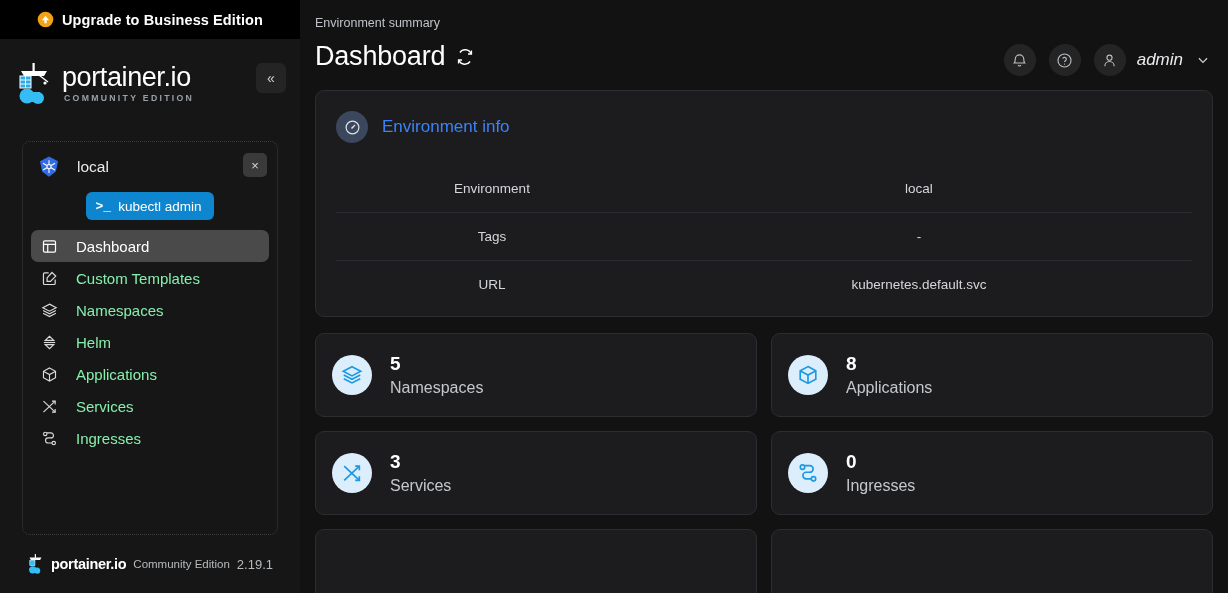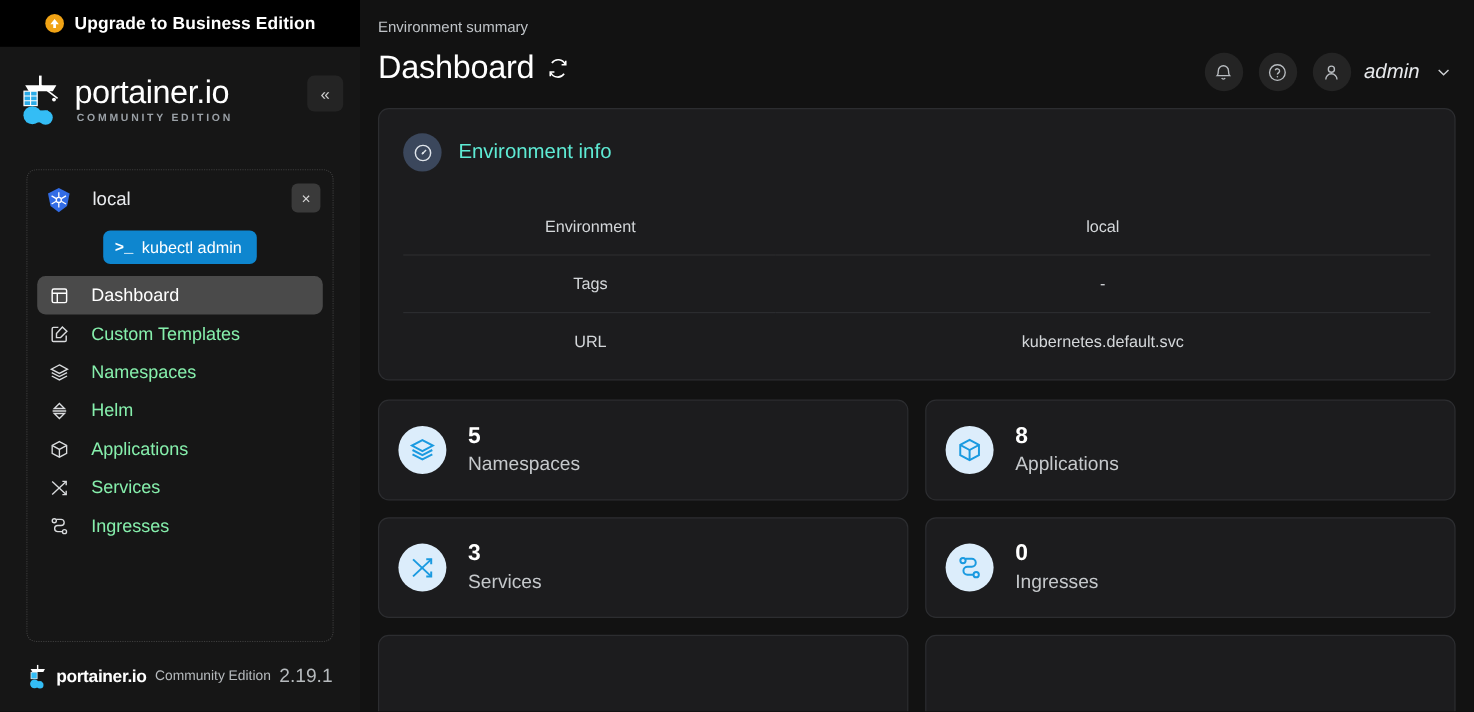--- a/index.html
+++ b/index.html
@@ -88,21 +88,21 @@
   .nav-ico { width: 17px; height: 17px; flex: 0 0 17px; display: block; }
 
   .footer {
     height: 58px; flex: 0 0 58px;
     display: flex; align-items: center; justify-content: center; gap: 7px;
     background: #161616;
   }
   .footer .f-logo { width: 17px; height: 22px; }
   .footer .f-name { color: #ffffff; font-size: 14.5px; font-weight: 700; letter-spacing: -0.3px; }
   .footer .f-ed { color: #b6babd; font-size: 11.5px; }
-  .footer .f-ver { color: #b6babd; font-size: 16px; }
+  .footer .f-ver { color: #b6babd; font-size: 13px; }
 
   
   .main { flex: 1 1 auto; height: 593px; background: #121212; position: relative; overflow: hidden; }
   .topbar { height: 90px; position: relative; padding: 16px 0 0 15px; }
   .breadcrumb { color: #bfc3c7; font-size: 12.5px; }
   .title-row { display: flex; align-items: center; gap: 11px; margin-top: 11px; }
   .page-title { color: #ffffff; font-size: 27px; font-weight: 400; letter-spacing: -0.2px; }
   .refresh-ico { width: 18px; height: 18px; cursor: pointer; }
 
   .user-zone {
@@ -120,21 +120,21 @@
 
   .card {
     background: #1c1c1e; border: 1px solid #2c2d30; border-radius: 9px;
   }
   .env-card { padding: 20px 20px 8px 20px; }
   .env-card-head { display: flex; align-items: center; gap: 14px; }
   .env-badge {
     width: 32px; height: 32px; border-radius: 50%;
     background: #3b475c; display: flex; align-items: center; justify-content: center;
   }
-  .env-card-title { color: #5eead4; font-size: 17px; }
+  .env-card-title { color: #3b82f6; font-size: 17px; }
   .info-table { width: 100%; border-collapse: collapse; margin-top: 22px; text-align: center; }
   .info-table td {
     padding: 16px 0; font-size: 13.5px; color: #d4d7da;
     border-bottom: 1px solid #2b2c2f;
   }
   .info-table tr:last-child td { border-bottom: none; }
   .info-table td.k { width: 310px; padding-left: 2px; }
   .info-table td.v { color: #d4d7da; }
 
   .stats-grid {

